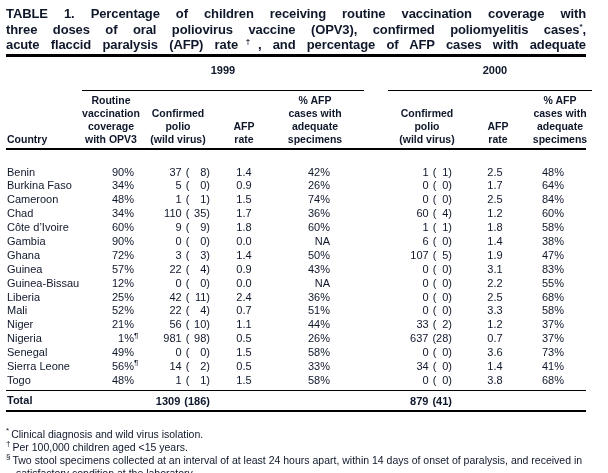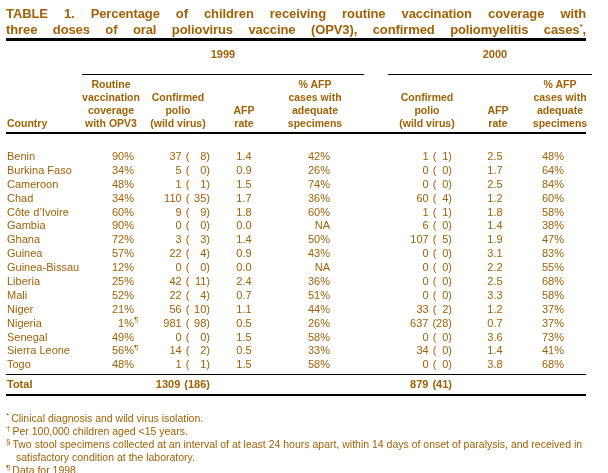--- a/index.html
+++ b/index.html
@@ -1,18 +1,18 @@
 <!DOCTYPE html>
 <html><head>
 <meta charset="utf-8">
 <style>
   html,body{margin:0;padding:0;background:#fff;}
   .page{
     width:592px;height:473px;box-sizing:border-box;
-    background:#fff;color:#a16207;
+    background:#fff;color:#0f172a;
     font-family:"Liberation Sans",sans-serif;
     padding:6px 6px 0 6px;overflow:hidden;
   }
   
   .title{font-weight:bold;font-size:13px;line-height:15.5px;letter-spacing:-0.1px;}
   .title-line{text-align:justify;text-align-last:justify;}
   .t-sup{font-size:9px;vertical-align:super;line-height:0;}
   .rule-heavy{height:3px;background:#000;margin-top:1px;}
   
   .spanrow{display:grid;grid-template-columns:76px 282px 24px 214px;margin-top:7px;
@@ -32,21 +32,21 @@
   .hc-polio00{padding-right:8px;}
   .hc-afp00{padding-right:8px;}
   .hc-pct00{padding-right:12px;}
   .rule-mid{height:2px;background:#000;margin-top:2px;}
   
   .tbody{margin-top:16px;font-size:11px;}
   .row{line-height:13.9px;height:13.9px;}
   .c{white-space:nowrap;}
   .country{text-align:left;padding-left:1px;}
   .opv3{text-align:right;padding-right:12px;}
-  .polio{display:flex;justify-content:flex-end;}
+  .polio{display:flex;justify-content:flex-end;align-items:flex-end;}
   .p99{padding-right:8px;}
   .p00{padding-right:22px;}
   .cnt{text-align:right;}
   .cnt99{width:35px;}
   .cnt00{width:40px;}
   .paren{display:flex;margin-left:4px;}
   .pin3{display:inline-block;min-width:17px;text-align:right;}
   .pin2{display:inline-block;min-width:12px;text-align:right;}
   .afp99{text-align:center;padding-right:8px;}
   .afp00{text-align:center;padding-right:14px;}
@@ -61,20 +61,21 @@
   .f-sup{margin-right:2px;}
   .hang{display:inline-block;width:0;overflow:visible;white-space:nowrap;text-indent:0;}
 </style>
 </head>
 <body>
 
 <div class="page">
   <div class="title" id="title">
       <div class="title-line"><span>TABLE 1. Percentage of children receiving routine vaccination coverage with</span></div>
       <div class="title-line"><span>three doses of oral poliovirus vaccine (OPV3), confirmed poliomyelitis cases</span><span class="sup t-sup">*</span><span>,</span></div>
+      <div class="title-line"><span>acute flaccid paralysis (AFP) rate</span><span class="sup t-sup">†</span><span>, and percentage of AFP cases with adequate</span></div>
     </div>
   <div class="rule-heavy"></div>
 
   <div class="spanrow">
     <div></div>
     <div class="span-group">
       <span>1999</span>
     </div>
     <div></div>
     <div class="span-group">

